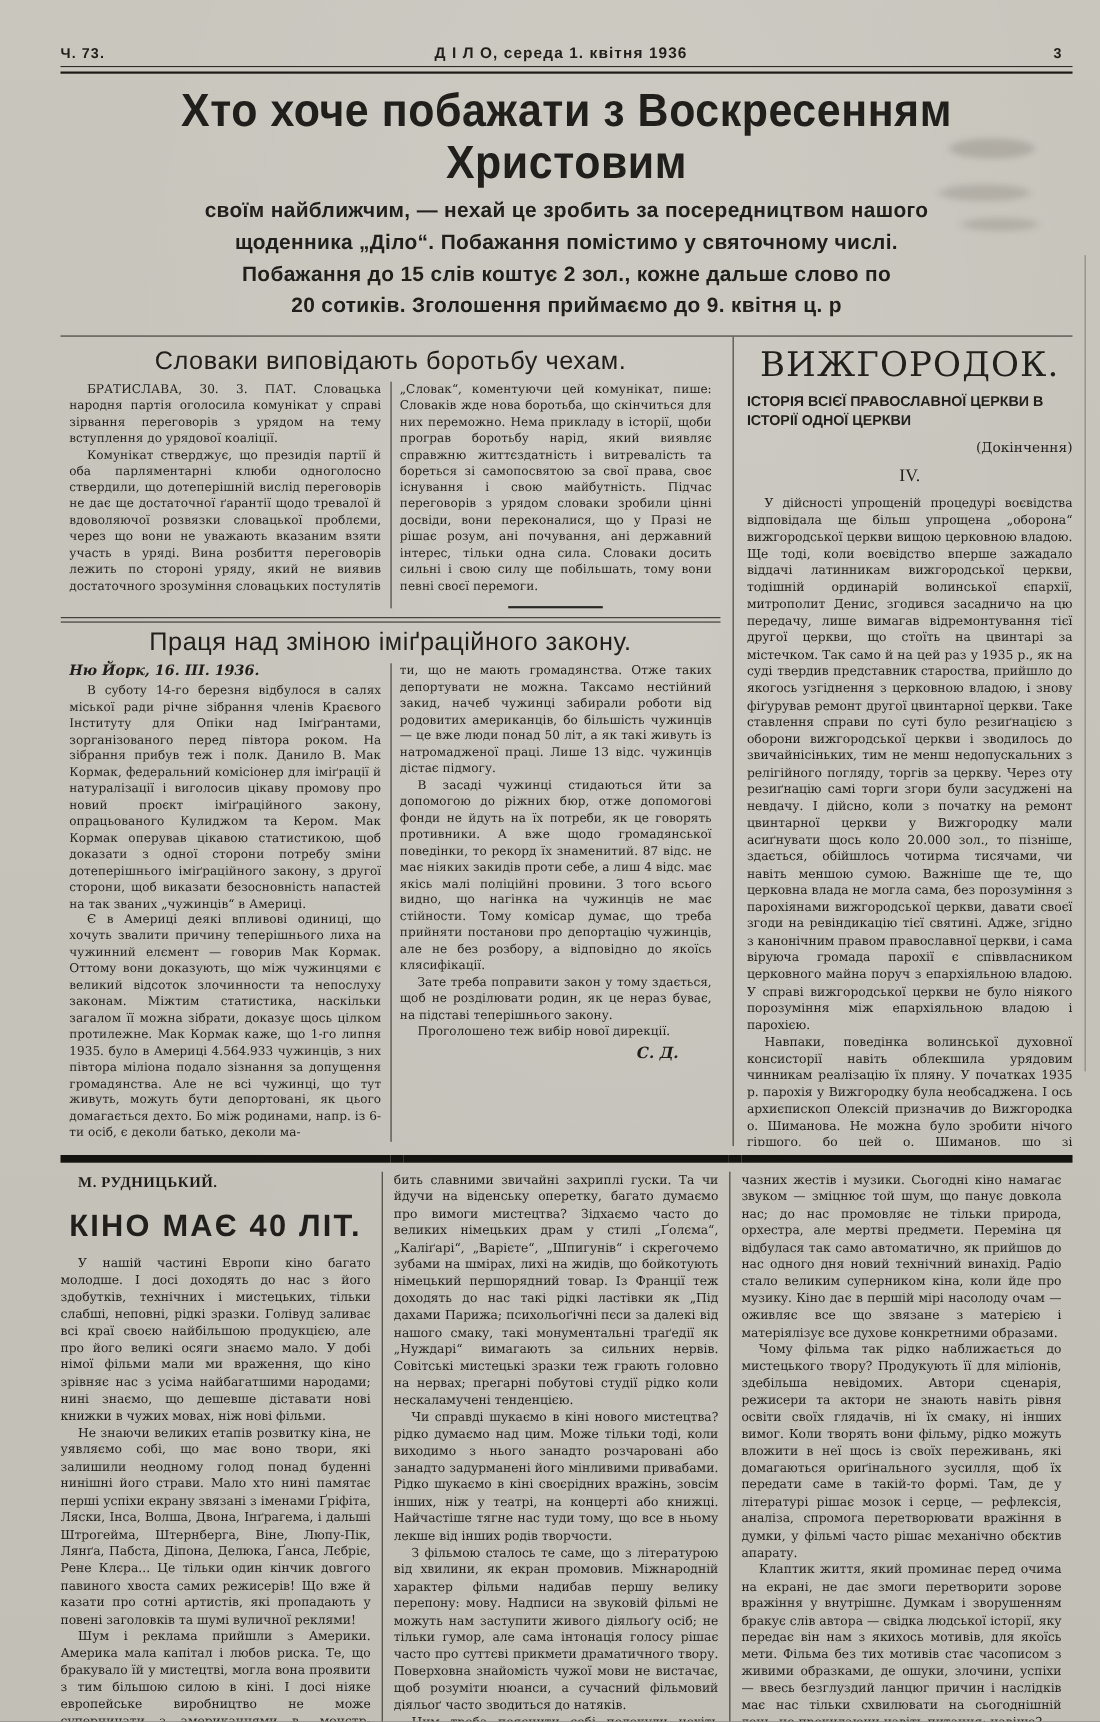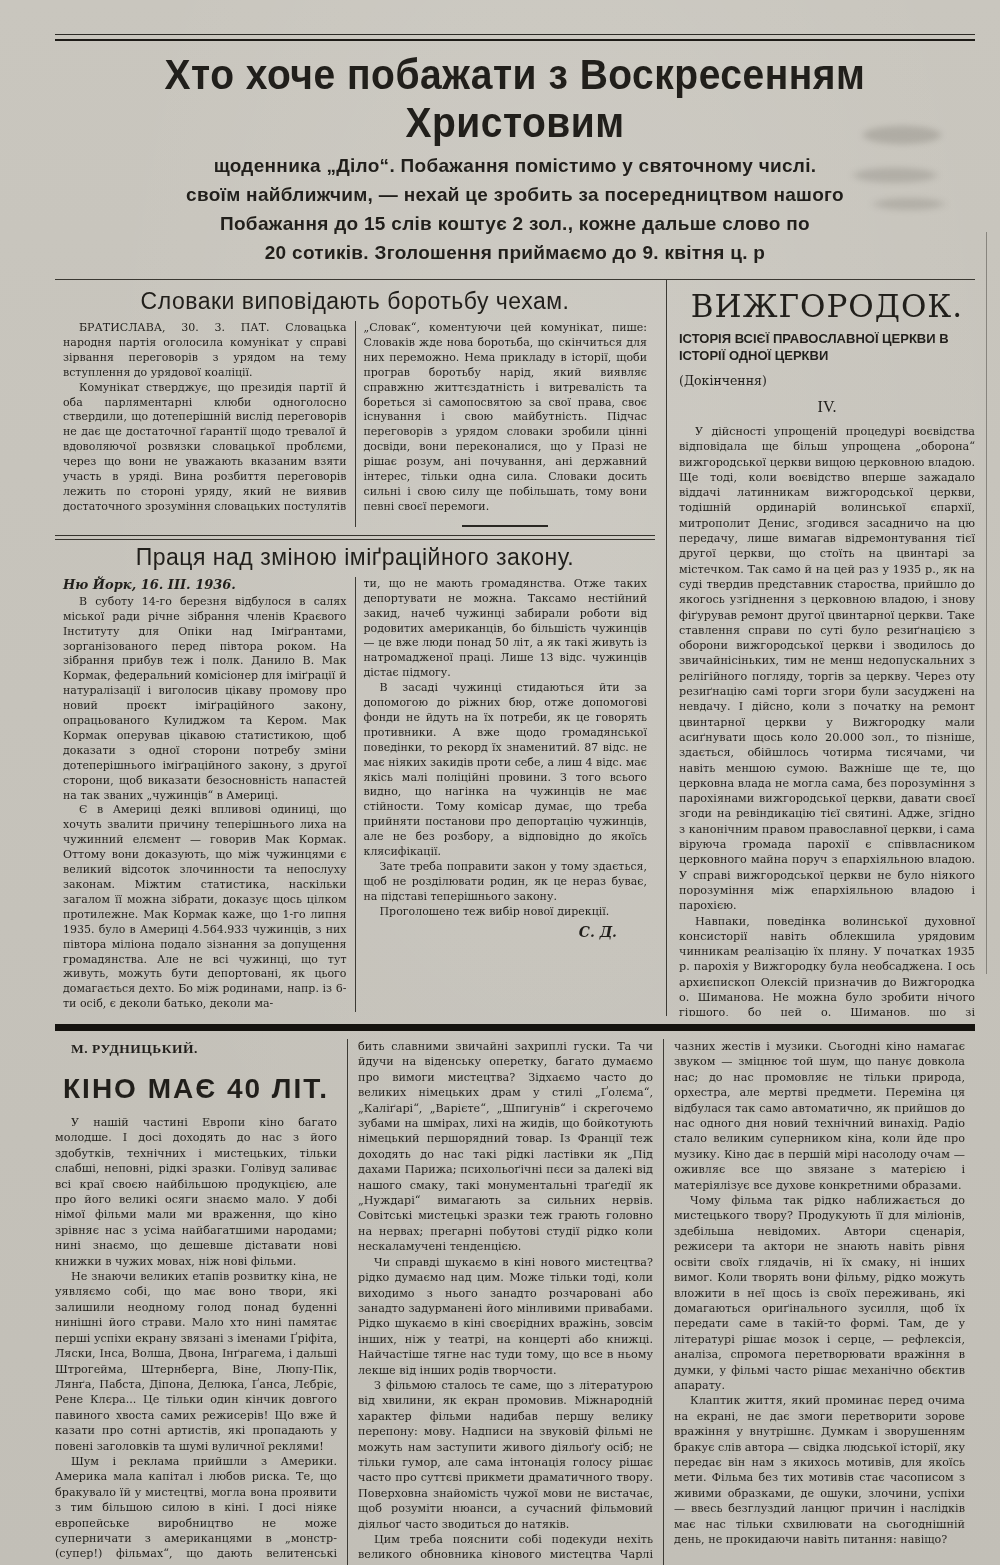--- a/index.html
+++ b/index.html
@@ -46,21 +46,21 @@
   .signature { font-size:14px; font-weight:bold; font-style:italic;
     text-align:right; padding-right:30px; margin-top:4px; }
   .dash-sep { width:86px; border-top:2px solid #2a2823; margin:10px auto 0; }
   .rule-dbl { height:3px; border-top:1px solid #35332d; border-bottom:1px solid #35332d;
     margin:8px 0 4px; }
   
   .vy-title { font-family:"DejaVu Serif",serif; font-weight:normal; font-size:31px;
     text-align:center; letter-spacing:1px; margin:2px 0 6px; }
   .vy-sub { font-family:"Liberation Sans",sans-serif; font-weight:bold; font-size:13px;
     text-align:left; line-height:17px; }
-  .vy-note { font-size:12.5px; text-align:left; margin-top:9px; }
+  .vy-note { font-size:12.5px; text-align:right; margin-top:9px; }
   .vy-sec { font-size:16px; text-align:center; margin:10px 0 8px; font-family:"Liberation Serif",serif; }
   .zone-right p.body { font-size:11.2px; line-height:15.3px; }
   
   .heavy-bar { display:flex; margin-top:8px; }
   .heavy-bar span { display:block; height:7px; background:#15130f; }
   .heavy-bar .s1 { width:300px; } .heavy-bar .gap { width:12px; }
   .heavy-bar .s2 { width:295px; } .heavy-bar .s3 { flex:1; }
   
   .kino { display:flex; height:584px; overflow:hidden; margin-top:8px; }
   .kcol { padding:0 10px; box-sizing:border-box; }
@@ -85,27 +85,32 @@
     background:rgba(40,38,33,.4); }
 </style>
 </head>
 <body>
 
 <div id="paper">
 
   <div class="bleed"></div>
   <div class="edge-line"></div>
 
+  <div class="hdr">
+    <div class="issue">Ч. 73.</div>
+    <div class="masthead">Д І Л О,  середа 1. квітня 1936</div>
+    <div class="pageno">3</div>
+  </div>
   <div class="mast-rule"></div>
 
   <div class="ann">
     <div class="ann-headline">Хто хоче побажати з Воскресенням Христовим</div>
     <div class="ann-lines">
+      <div>своїм найближчим, —  нехай це зробить за посередництвом нашого</div>
       <div>щоденника „Діло“.  Побажання помістимо  у  святочному  числі.</div>
-      <div>своїм найближчим, —  нехай це зробить за посередництвом нашого</div>
       <div>Побажання  до  15 слів  коштує  2 зол.,  кожне  дальше  слово  по</div>
       <div>20  сотиків.  Зголошення  приймаємо  до 9.  квітня  ц.  р</div>
     </div>
   </div>
   <div class="top-rule"></div>
 
   <div class="main">
 
     <div class="zone-left">
 

